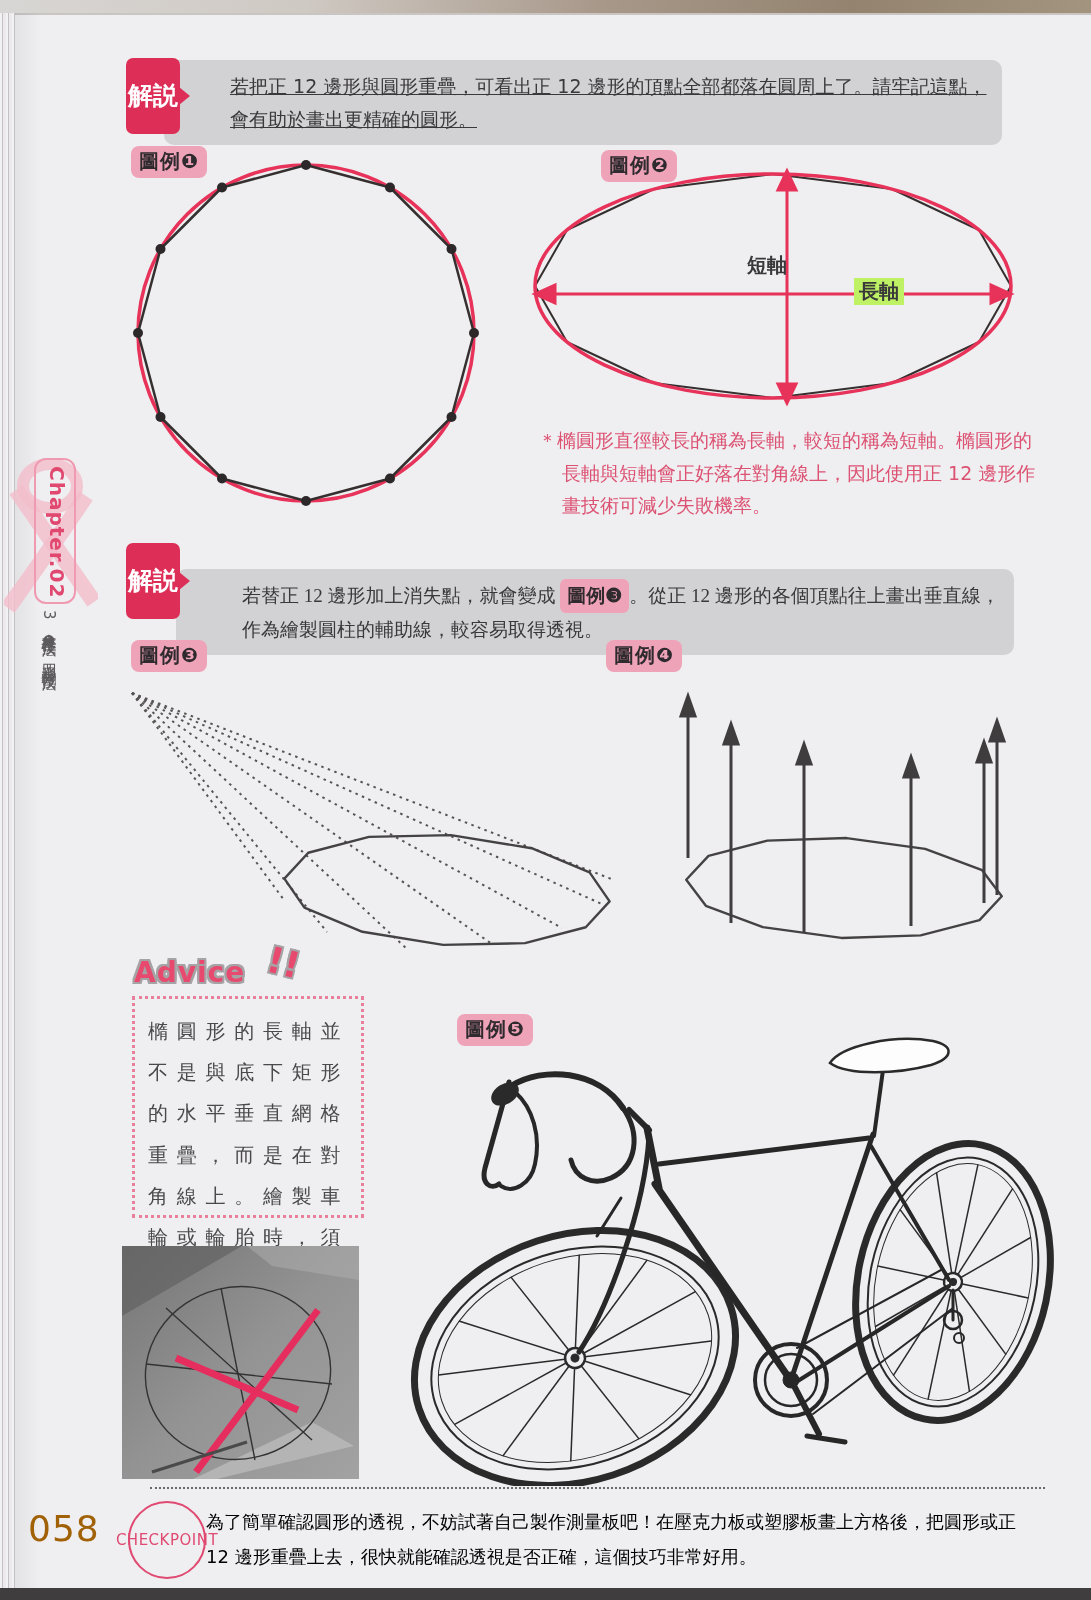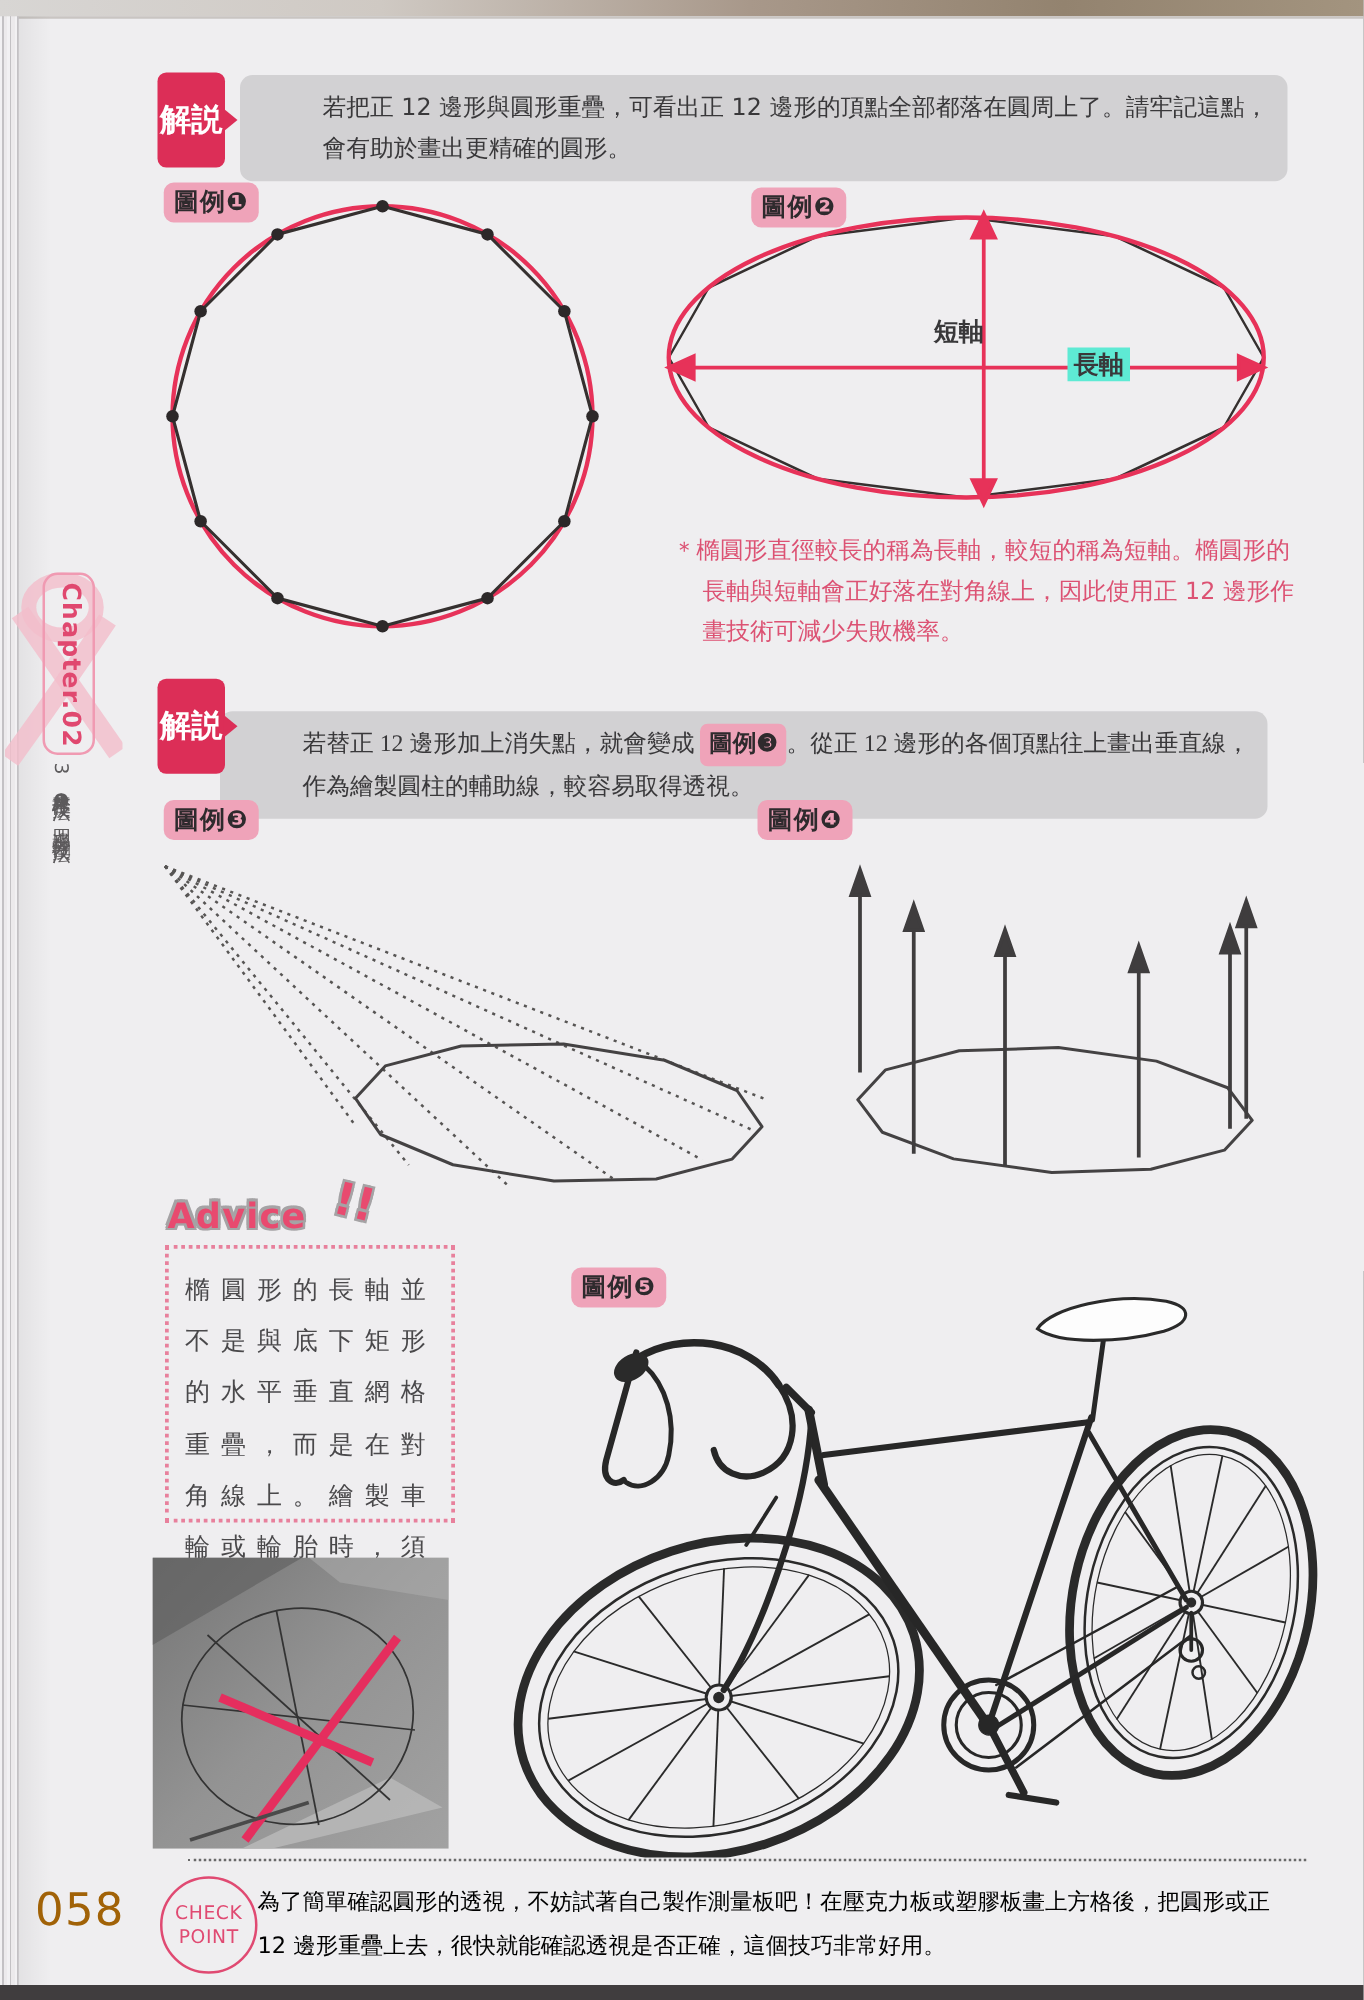--- a/index.html
+++ b/index.html
@@ -41,40 +41,40 @@
   
   .badge { background:#efa3b9; border-radius:8px; padding:2px 8px 3px;
     font-weight:bold; font-size:20px; color:#2e2a2d; letter-spacing:1px; white-space:nowrap; z-index:2; }
   .badge-inline { display:inline-block; background:#efa3b9; border-radius:6px;
     padding:0 7px 1px; font-weight:bold; color:#2e2a2d; }
 
   .pink-note { left:538px; top:424px; width:482px; color:#dc5273; font-size:19px;
     line-height:1.72; padding-left:24px; text-indent:-24px; }
 
   .axis-label { font-size:20px; color:#39383a; font-weight:700; }
-  .axis-label.bg { background:#5eead4; padding:0 5px; }
+  .axis-label.bg { background:#bef264; padding:0 5px; }
 
   
   .advice-label { left:128px; top:956px; color:#e84a6f; font-weight:bold; font-size:28px;
     letter-spacing:1px; z-index:3; background:#efeef0; padding:0 6px;
     text-shadow:-2px -2px 0 #a5a3a5,2px -2px 0 #a5a3a5,-2px 2px 0 #a5a3a5,2px 2px 0 #a5a3a5,
       -2px 0 0 #a5a3a5,2px 0 0 #a5a3a5,0 -2px 0 #a5a3a5,0 2px 0 #a5a3a5; }
   .advice-exclaim { left:262px; top:942px; color:#e84a6f; font-weight:bold; font-size:36px;
     transform:rotate(14deg); z-index:3; background:#efeef0; padding:0 5px;
     text-shadow:-2px -2px 0 #a5a3a5,2px -2px 0 #a5a3a5,-2px 2px 0 #a5a3a5,2px 2px 0 #a5a3a5; }
   .advice-box { left:132px; top:996px; width:232px; height:222px; box-sizing:border-box;
     border:3px dotted #e8809c; }
   .advice-text { padding:12px 13px; font-size:20px; letter-spacing:7.5px;
     line-height:2.06; color:#4a494b; text-align:justify; }
 
   
   .dotted-sep { left:150px; top:1487px; width:895px; border-top:2px dotted #6a6a6a; }
   .page-num { left:28px; top:1508px; font-size:36px; color:#a16207; letter-spacing:1px; }
   .cp-circle { left:128px; top:1501px; width:74px; height:74px; border:2px solid #e04a72;
-    border-radius:50%; color:#e04a72; display:flex; flex-direction:column; align-items:center;
+    border-radius:50%; color:#e04a72; display:flex; flex-direction:row; align-items:center;
     justify-content:center; font-size:15px; line-height:1.25; letter-spacing:.5px; }
   .cp-text { left:206px; top:1504px; width:838px; font-size:18px; line-height:1.95; color:#000000; }
 
   .photo { left:122px; top:1246px; width:237px; height:233px; }
 
   svg { display:block; }
 </style>
 </head>
 <body>
 
@@ -88,21 +88,21 @@
   <svg class="abs" style="left:4px; top:450px;" width="94" height="166" viewBox="0 0 94 166">
     <ellipse cx="46" cy="36" rx="27" ry="22" fill="none" stroke="#f3bdcb" stroke-width="12" opacity="0.8"></ellipse>
     <path d="M12,40 C34,72 62,112 90,152" stroke="#f3bdcb" stroke-width="16" fill="none" opacity="0.8"></path>
     <path d="M82,46 C58,82 30,122 4,158" stroke="#f3bdcb" stroke-width="16" fill="none" opacity="0.8"></path>
   </svg>
   <div class="abs chapter-box"></div>
   <div class="abs chapter-text">Chapter.02</div>
   <div class="abs side-caption">3大基礎技法❶四邊形分割技法</div>
 
   <div class="abs k-label" style="left:126px; top:58px;">解説</div>
-  <div class="abs k-box" style="left:192px; top:60px;">
+  <div class="abs k-box" style="left:164px; top:60px;text-decoration:underline;">
     <span>若把正 12 邊形與圓形重疊，可看出正 12 邊形的頂點全部都落在圓周上了。請牢記這點，會有助於畫出更精確的圓形。</span>
   </div>
 
   <div class="abs badge" style="left:131px; top:146px;">
     <span>圖例</span><span>❶</span>
   </div>
   <svg class="abs" style="left:125px; top:152px;" width="372" height="372" viewBox="0 0 372 372">
     <circle cx="181" cy="181" r="168" fill="none" stroke="#e73259" stroke-width="3.5"></circle>
     <polygon points="181,13 265,35.5 326.5,97 349,181 326.5,265 265,326.5 181,349 97,326.5 35.5,265 13,181 35.5,97 97,35.5" fill="none" stroke="#35302f" stroke-width="2.5" stroke-linejoin="round"></polygon>
     <g fill="#2c2829">

